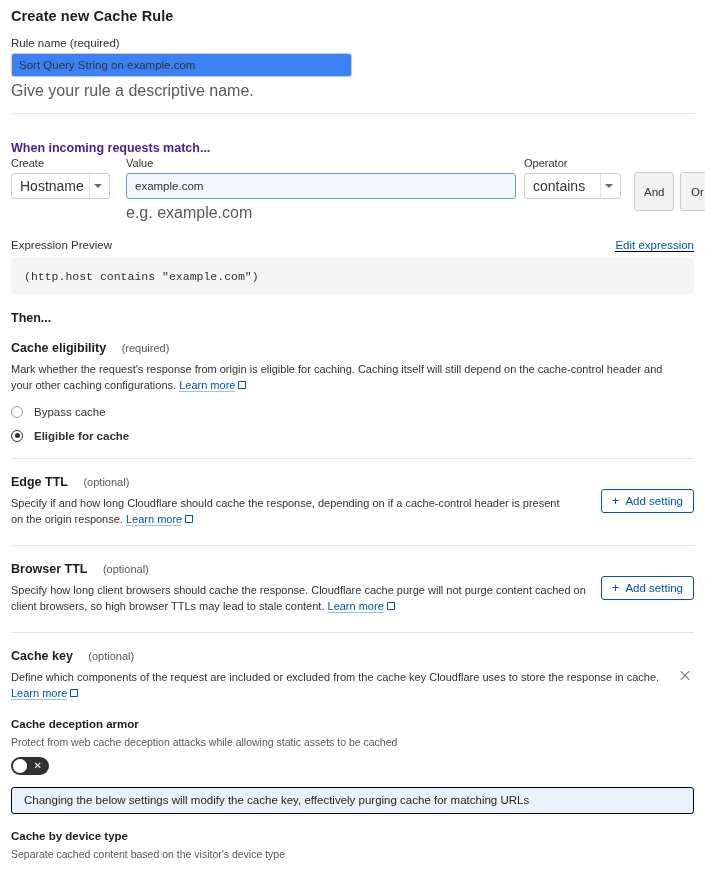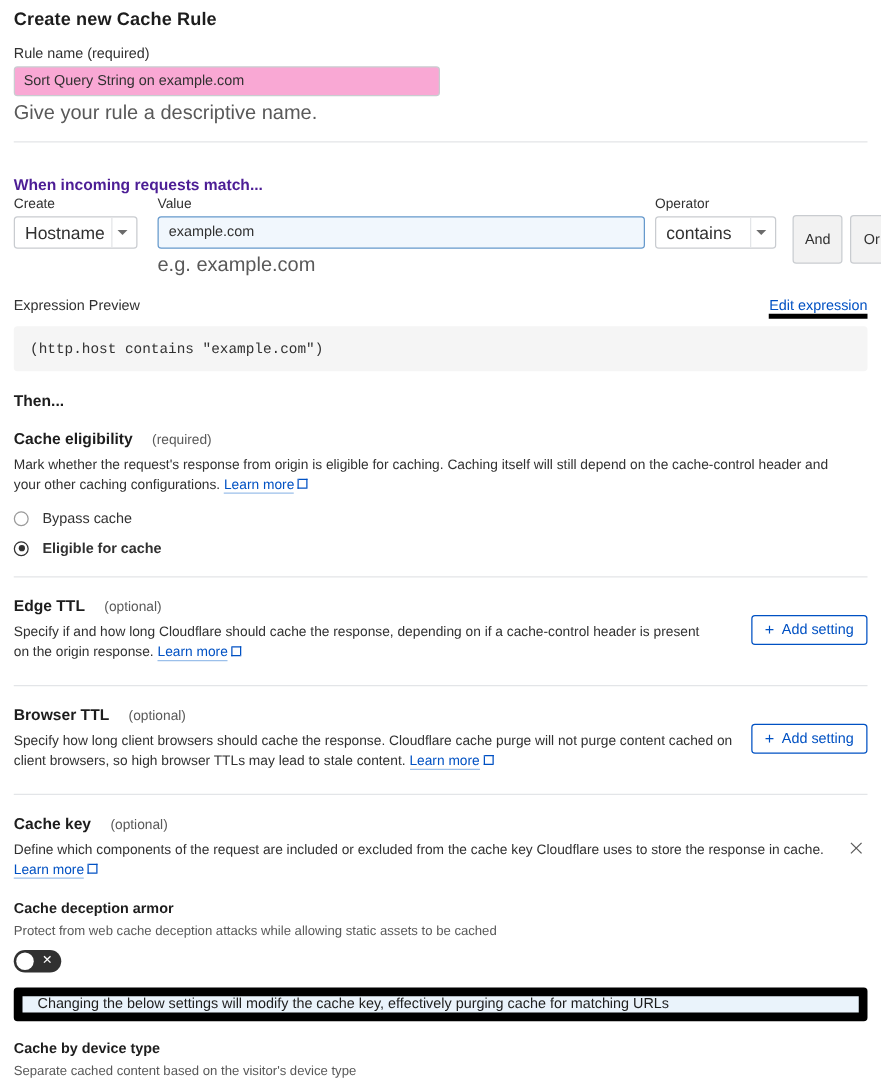--- a/index.html
+++ b/index.html
@@ -37,21 +37,21 @@
   }
   input.text {
     width: 341px;
     height: 24px;
     border: 1px solid #c9ccd0;
     border-radius: 3px;
     padding: 0 7px;
     font-size: 11.5px;
     font-family: "Liberation Sans", sans-serif;
     color: #313131;
-    background: #f9a8d4;
+    background: #3b82f6;
     outline: none;
   }
   hr.sep {
     border: 0;
     border-top: 1px solid #e3e5e8;
     margin: 13px 0 0 0;
   }
   .section-title {
     font-size: 12.5px;
     font-weight: bold;
@@ -131,21 +131,21 @@
     margin-top: 17px;
   }
   .expr-label {
     font-size: 11.5px;
     color: #313131;
   }
   .link {
     font-size: 11.5px;
     color: #0051c3;
     text-decoration: none;
-    border-bottom: 4px solid #000000;
+    border-bottom: 1px solid #000000;
     cursor: pointer;
   }
   .expr-box {
     margin-top: 6px;
     background: #f5f5f5;
     border-radius: 3px;
     height: 36px;
     display: flex;
     align-items: center;
     padding: 0 13px;
@@ -298,21 +298,21 @@
   .toggle .mark {
     position: absolute;
     right: 7px; top: 3px;
     font-size: 10px;
     color: #fff;
     line-height: 12px;
   }
   .notice {
     margin-top: 12px;
     background: #eaf3fb;
-    border: 7px solid #000000;
+    border: 1px solid #000000;
     border-radius: 3px;
     height: 27px;
     display: flex;
     align-items: center;
     padding: 0 12px;
     font-size: 11.5px;
     color: #1d1d1d;
   }
 </style>
 </head>

